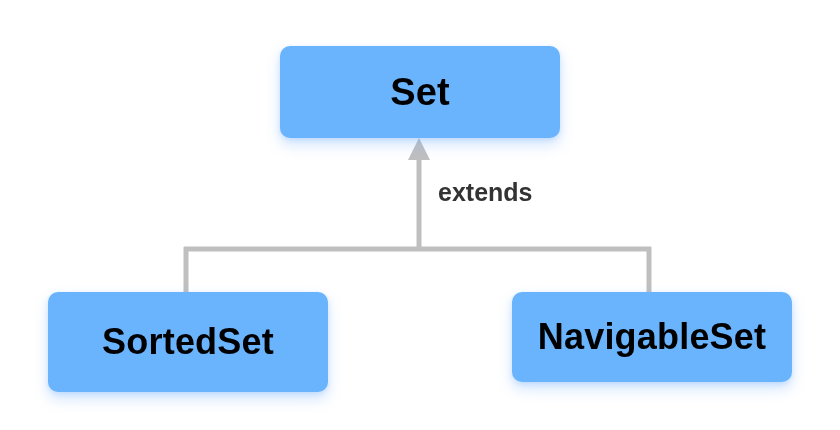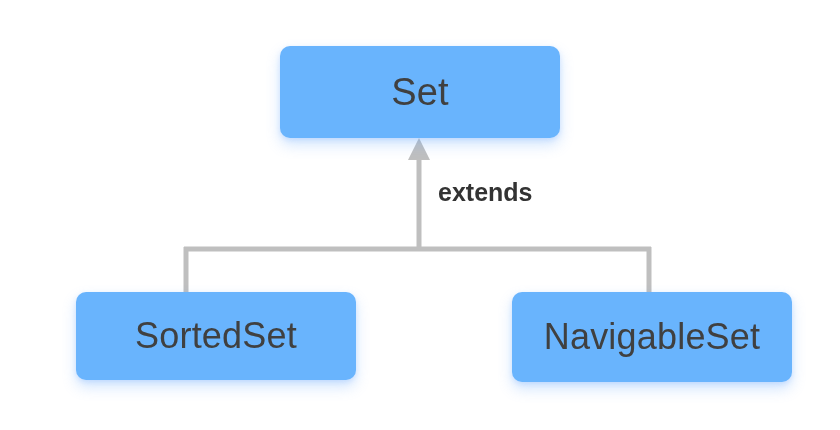--- a/index.html
+++ b/index.html
@@ -37,41 +37,40 @@
     box-sizing: border-box;
     display: flex;
     align-items: center;
     justify-content: center;
     background: #69b4fd;
     border-radius: 10px;
     box-shadow: 0 7px 14px rgba(105, 170, 253, 0.30),
                 0 2px 5px rgba(105, 170, 253, 0.22);
   }
   .node-label {
-    color: #404040;
-    font-weight: normal;
+    color: #000000;
+    font-weight: bold;
     letter-spacing: 0.2px;
     line-height: 1;
     white-space: nowrap;
   }
   #node-set {
     left: 280px;
     top: 46px;
     width: 280px;
     height: 92px;
   }
   #node-set .node-label {
     font-size: 38px;
   }
   #node-sortedset {
     left: 48px;
     top: 292px;
     width: 280px;
-    height: 88px;
-    margin-left: 28px;
+    height: 100px;
   }
   #node-navigableset {
     left: 512px;
     top: 292px;
     width: 280px;
     height: 90px;
     text-align: right;
   }
   #node-sortedset .node-label,
   #node-navigableset .node-label {

